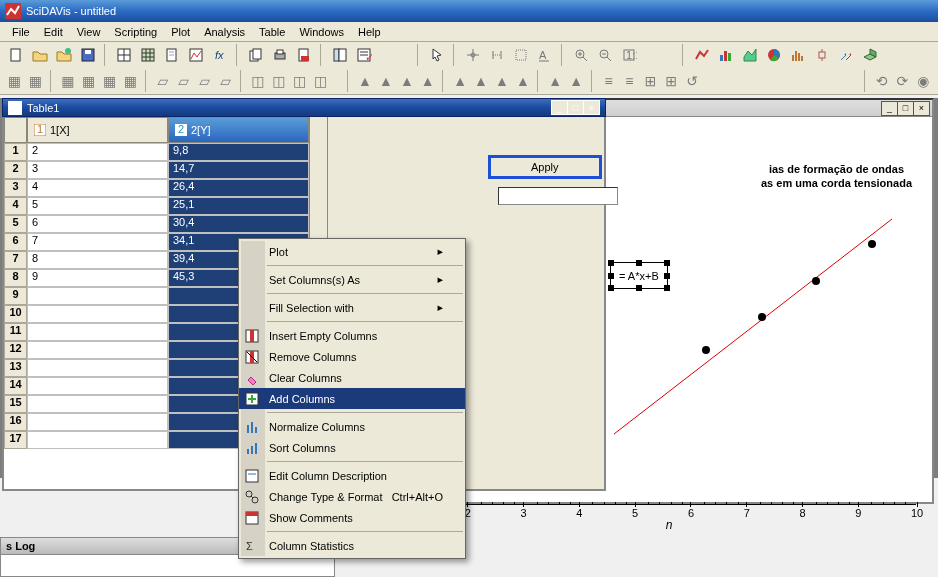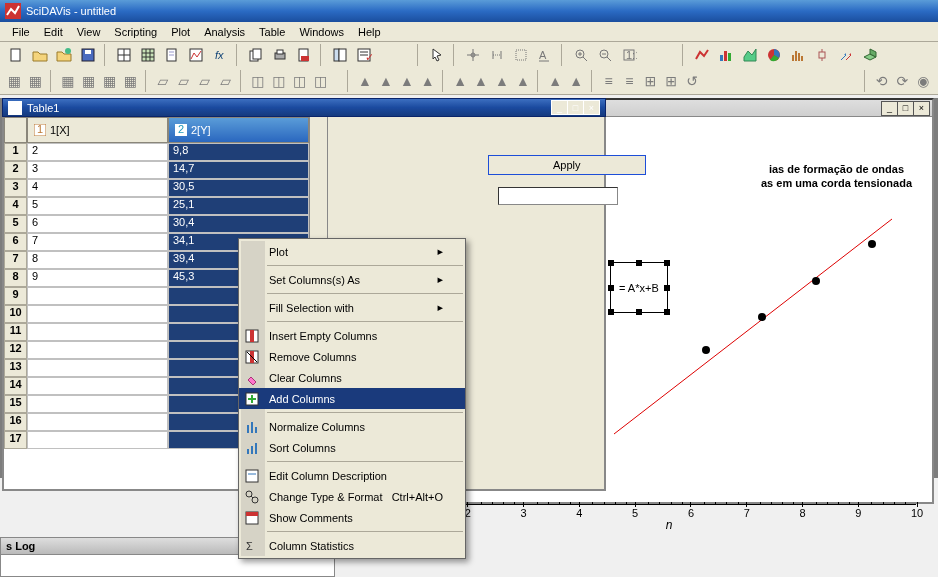--- a/index.html
+++ b/index.html
@@ -22,21 +22,21 @@
 .mdi { position:absolute; top:98px; left:0; width:938px; height:380px; background:#7d7d7d; }
 
 
 .plotwin { position:absolute; right:4px; top:0; width:530px; height:406px; background:#fff; border:2px inset #888; }
 .plotwin .hdr { height:17px; background:linear-gradient(#dedede,#cfcfcf); display:flex; justify-content:flex-end; align-items:center; padding:0 2px; border-bottom:1px solid #888;}
 .winbtns { display:flex; gap:0; }
 .winbtn { width:17px; height:15px; border:1px solid #555; background:#ece9d8; display:flex; align-items:center; justify-content:center; font-size:9px; font-family: "Arial"; margin-left:-1px; }
 
 .plotbody { position:relative; width:100%; height:calc(100% - 17px); }
 .plottitle { position:absolute; top:45px; right:20px; text-align:center; font-size:13px; font-weight:bold; line-height:1.3; }
-.formula { position:absolute; left:204px; top:145px; border:1px solid #000; padding:17px 8px; background:#fff; font-size:13px; }
+.formula { position:absolute; left:204px; top:145px; border:1px solid #000; padding:5px 8px; background:#fff; font-size:13px; }
 .formula .handle { position:absolute; width:6px; height:6px; background:#000; }
 .formula .h1 { top:-3px; left:-3px;} .formula .h2 { top:-3px; right:-3px;}
 .formula .h3 { bottom:-3px; left:-3px;} .formula .h4 { bottom:-3px; right:-3px;}
 .formula .h5 { top:-3px; left:50%; margin-left:-3px;}
 .formula .h6 { bottom:-3px; left:50%; margin-left:-3px;}
 .formula .h7 { top:50%; left:-3px; margin-top:-3px;}
 .formula .h8 { top:50%; right:-3px; margin-top:-3px;}
 
 .axes { position:absolute; left:8px; top:387px; width:510px; }
 .xline { height:1px; background:#000; width:502px; position:relative; }
@@ -65,21 +65,21 @@
 .rows .tr .rh { width:23px; border:1px solid #aca899; background:#ece9d8; text-align:center; font-weight:bold;}
 .rows .tr .td { flex:1; border:1px solid #c0c0c0; padding-left:4px; overflow:hidden; }
 .rows .tr .td.sel { background:#1f3f77; color:#fff; }
 .scroll { width:18px; background:#ece9d8; border-left:1px solid #888; display:flex; flex-direction:column; justify-content:flex-end; }
 .scroll .arr { width:16px;height:16px;border:1px solid #888;background:#ece9d8;margin:0 1px 1px; display:flex;align-items:center;justify-content:center;}
 
 .sidepane { flex:1; background:#ece9d8; border-left:1px solid #888; position:relative;}
 .tabs { display:flex; margin:8px 0 0 8px; }
 .tab { padding:3px 12px; border:1px solid #888; border-bottom:none; background:#ece9d8; margin-right:-1px; border-radius:3px 3px 0 0; }
 .tab.active { background:#fff; }
-.applybtn { padding:3px 64px; border:1px solid #1d4ed8; background:#ece9d8; position:absolute; top:38px; left:160px; z-index:5;}
+.applybtn { padding:3px 40px; border:3px solid #1d4ed8; background:#ece9d8; position:absolute; top:38px; left:160px; z-index:5;}
 .nameinput { width:120px; border:1px inset #888; padding:2px; position:absolute; top:70px; left:170px; background:#fff; height:18px; z-index:5;}
 
 
 .ctxmenu { position:absolute; left:238px; top:140px; width:228px; background:#ece9d8; border:1px solid #666; box-shadow:3px 3px 6px rgba(0,0,0,.4); z-index:1000; padding:2px 0;}
 .ctx-stripe { position:absolute; left:2px; top:2px; bottom:2px; width:24px; background:#d6d3c6; }
 .ctxmenu .mi { position:relative; display:flex; align-items:center; height:21px; padding:0 22px 0 30px; cursor:default;}
 .ctxmenu .mi:hover, .ctxmenu .mi.hover { background:#1a3a7c; color:#fff; }
 .ctxmenu .mi .arr { margin-left:auto; }
 .ctxmenu .mi.sep { height:1px; border-top:1px solid #aca899; margin:3px 2px 3px 28px; padding:0; }
 .ctxmenu .mi .ic { position:absolute; left:4px; width:18px; height:18px; display:flex;align-items:center;justify-content:center; }
@@ -648,21 +648,21 @@
   <div class="td sel">9,8</div>
             </div>
             <div class="tr">
               <div class="rh">2</div>
   <div class="td">3</div>
   <div class="td sel">14,7</div>
             </div>
             <div class="tr">
               <div class="rh">3</div>
   <div class="td">4</div>
-  <div class="td sel">30,5</div>
+  <div class="td sel">26,4</div>
             </div>
             <div class="tr">
               <div class="rh">4</div>
   <div class="td">5</div>
   <div class="td sel">25,1</div>
             </div>
             <div class="tr">
               <div class="rh">5</div>
   <div class="td">6</div>
   <div class="td sel">30,4</div>

